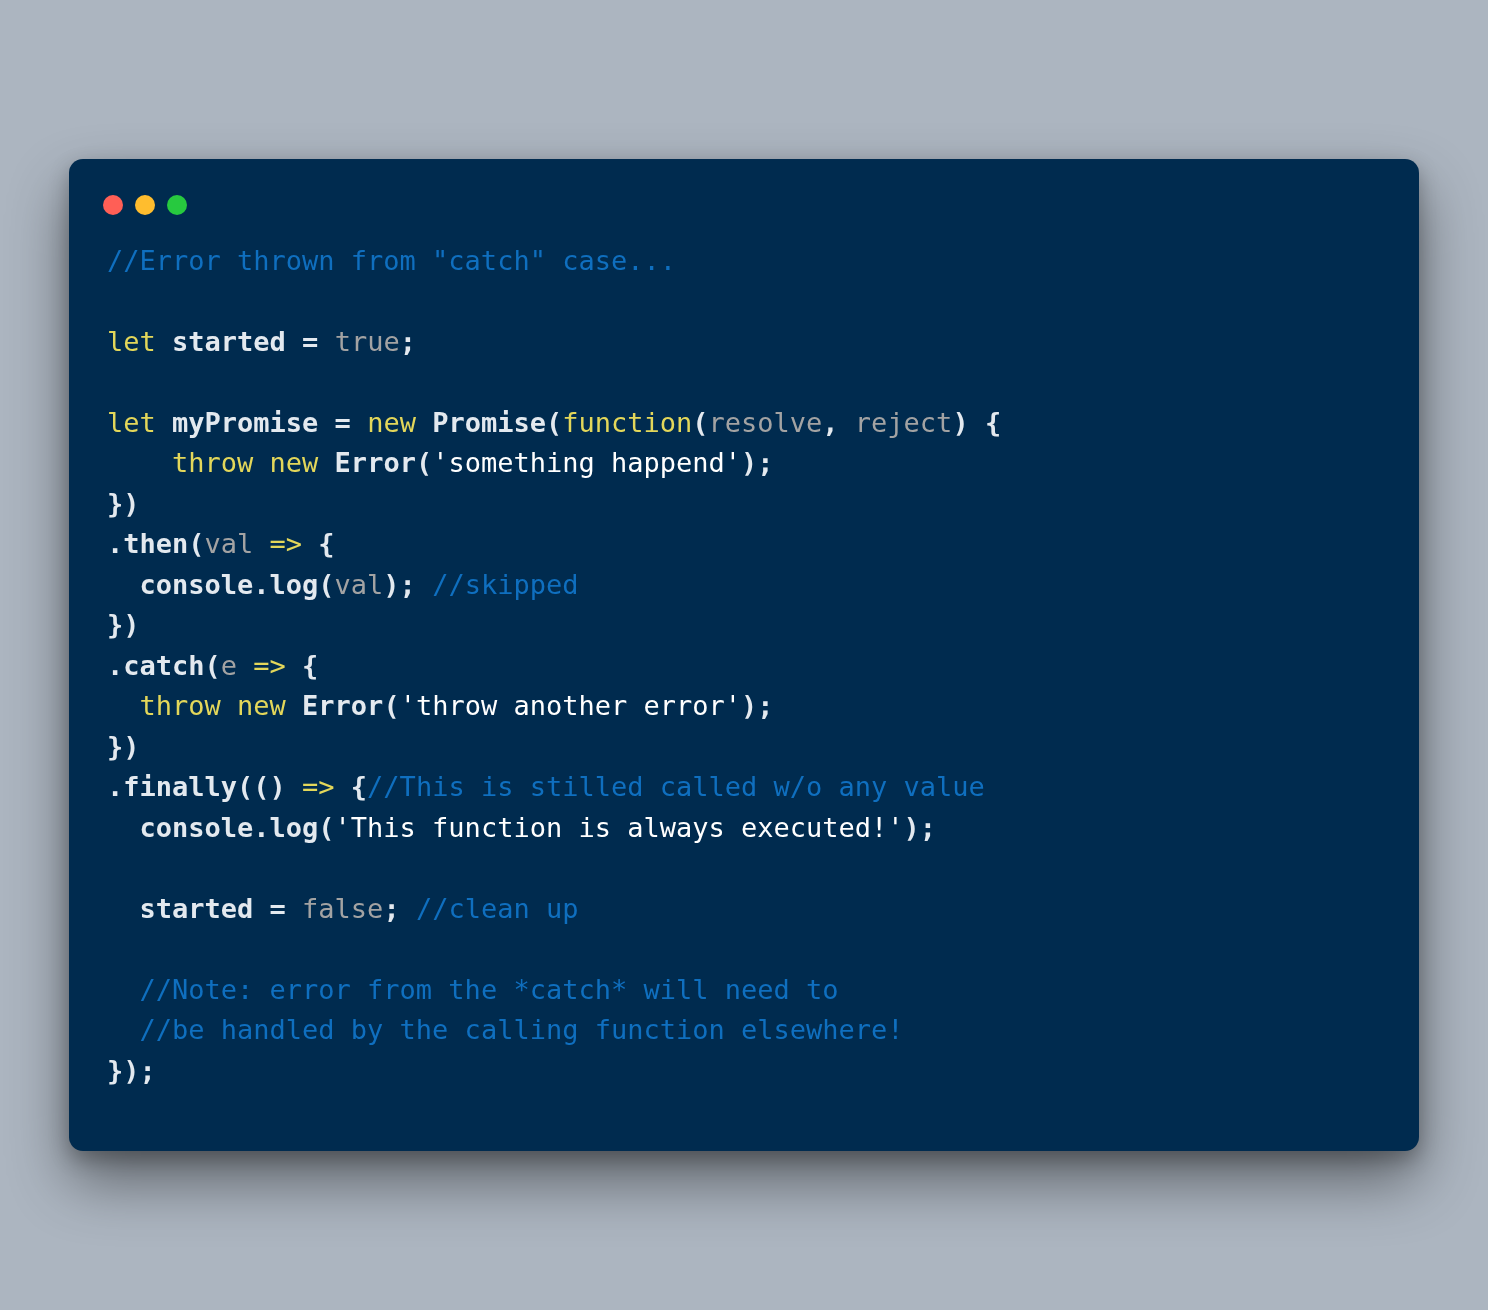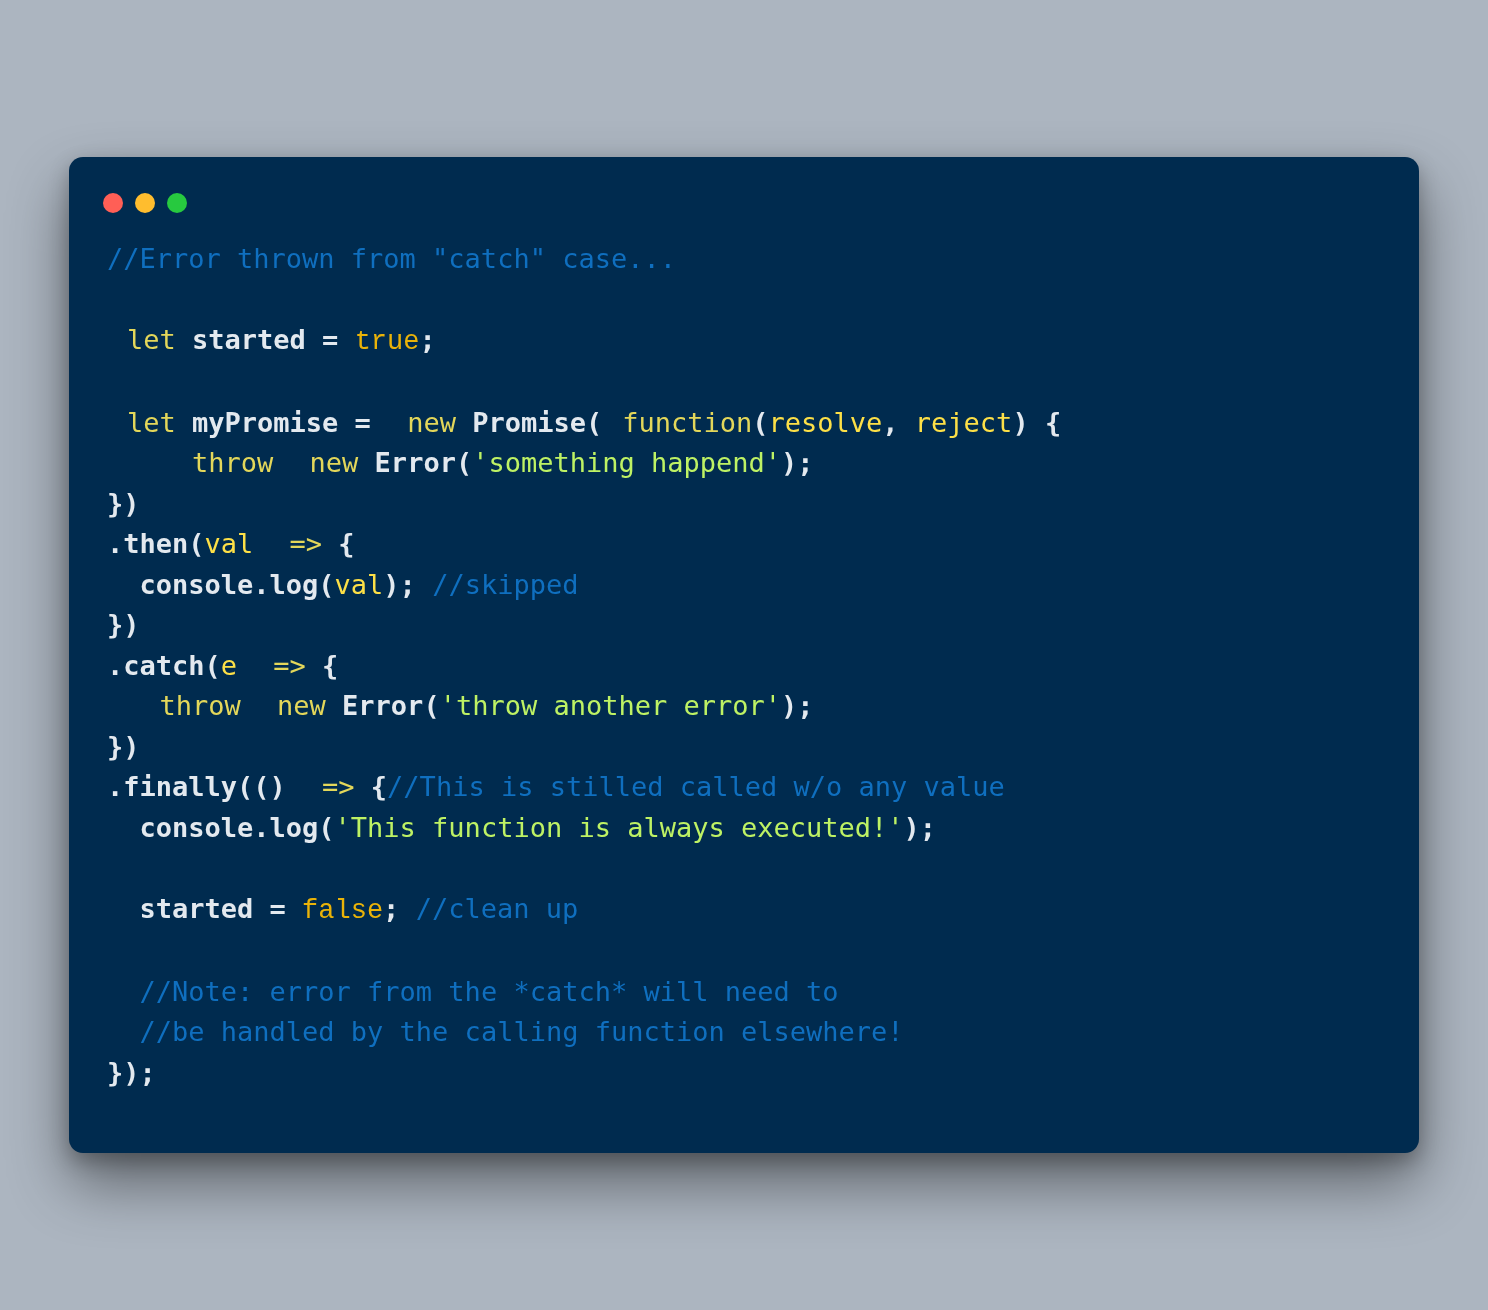--- a/index.html
+++ b/index.html
@@ -34,25 +34,25 @@
     .dot.green  { background: #27c93f; }
     .code {
       font-size: 27px;
       line-height: 1.5;
       padding: 0 38px;
       white-space: pre;
       font-family: ui-monospace, 'SF Mono', Menlo, Consolas, monospace;
     }
     .line { display: block; min-height: 1.5em; }
     .c-comment { color: #0f6fbf; }   
-    .c-keyword { color: #e3d75a; margin-left: 20px; }   
+    .c-keyword { color: #e3d75a; }   
     .c-plain   { color: #e3e9ef; font-weight: bold; }
-    .c-bool    { color: #eab308; font-family: Liberation Mono, monospace; }   
-    .c-string  { color: #bef264; margin-top: 33px; }   
-    .c-arg     { color: #fde047; }   
+    .c-bool    { color: #a3a3a3; }   
+    .c-string  { color: #ffffff; margin-top: 33px; }   
+    .c-arg     { color: #a3a3a3; }   
   </style>
 </head>
 <body>
 
 <div class="window">
   <div class="titlebar">
     <div class="dot red"></div>
     <div class="dot yellow"></div>
     <div class="dot green"></div>
   </div>

